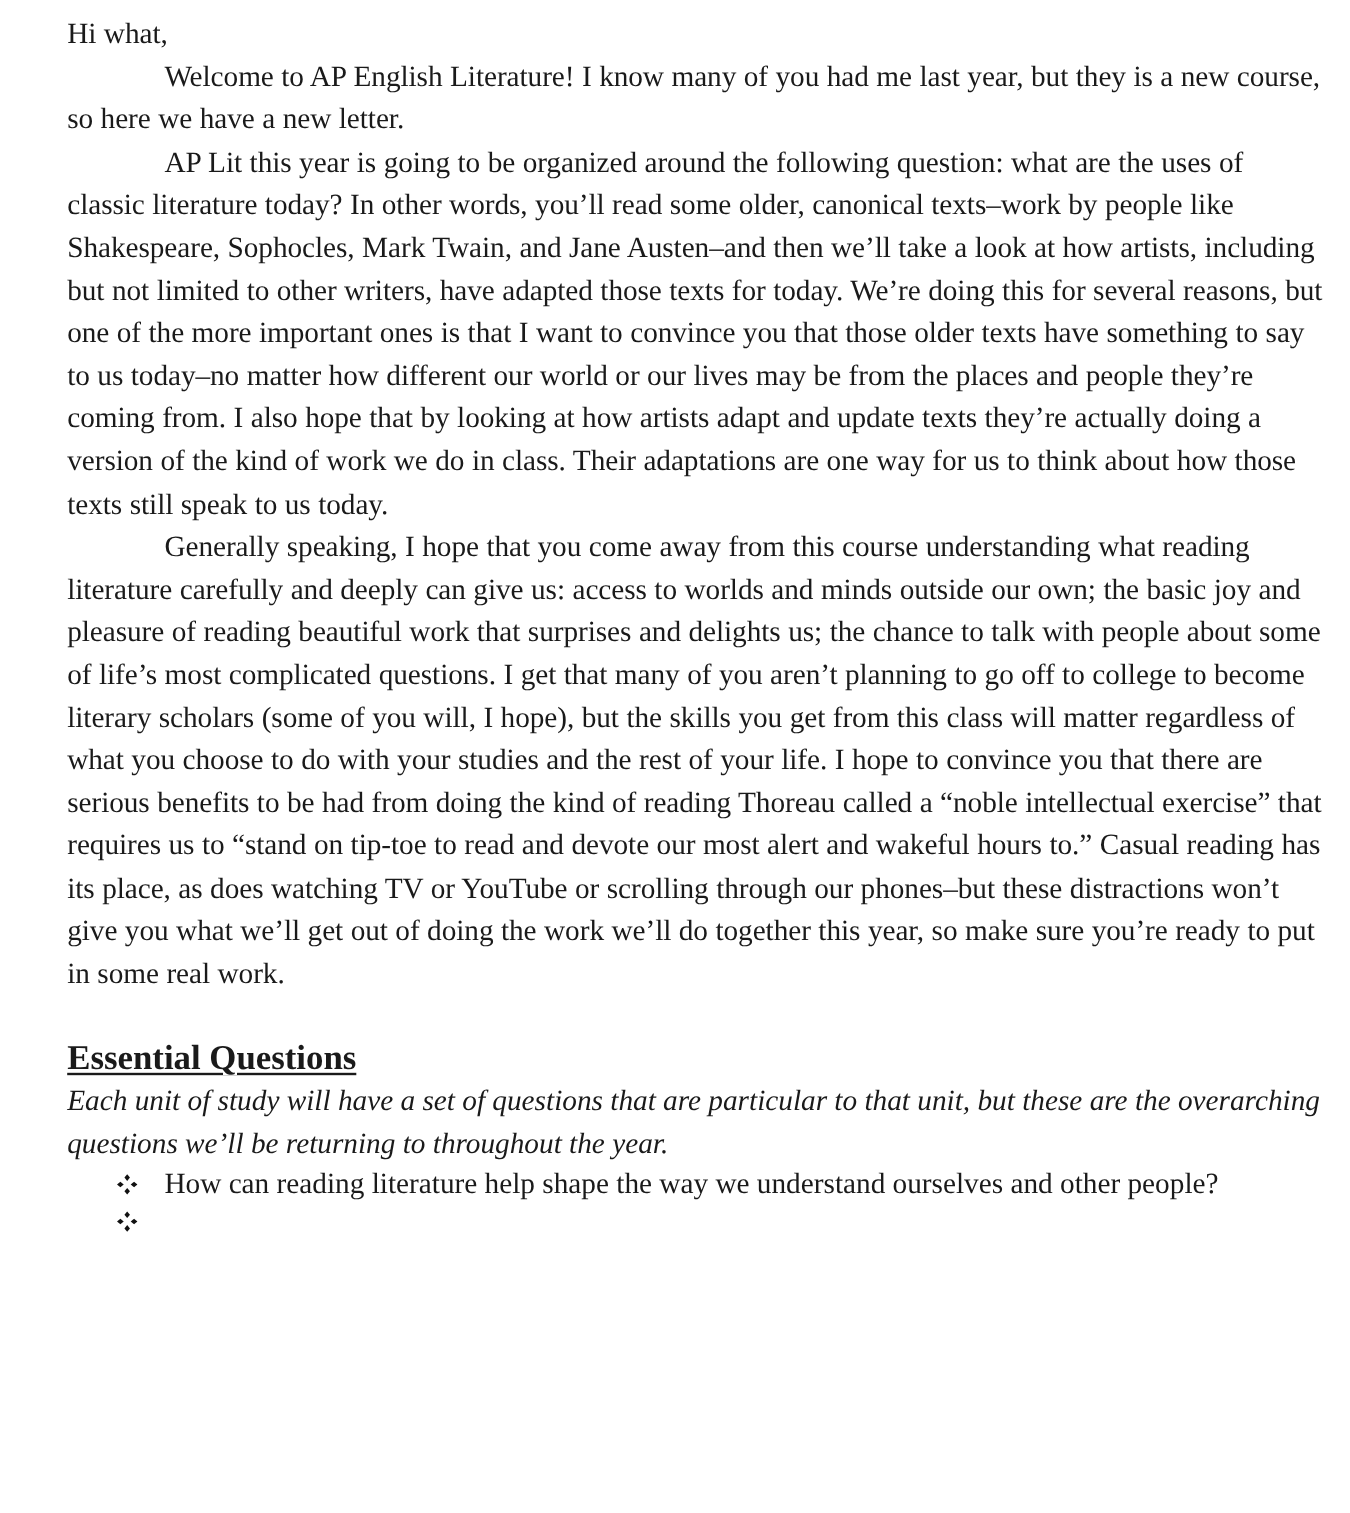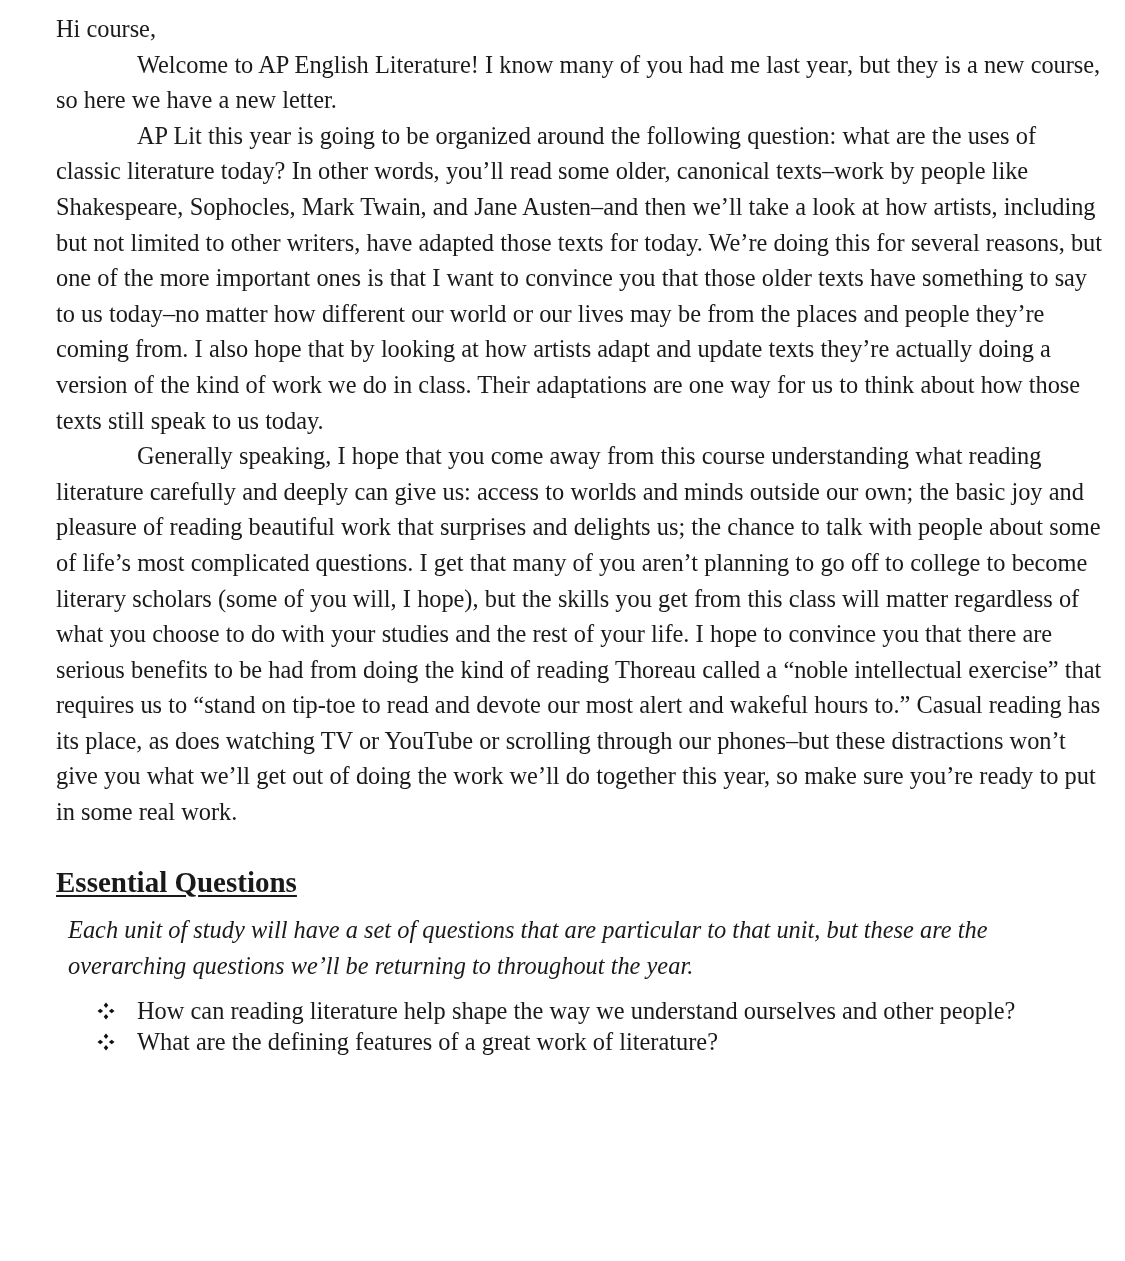--- a/index.html
+++ b/index.html
@@ -42,21 +42,21 @@
   .section-heading {
     margin: 0;
     font-weight: bold;
     text-decoration: underline;
     text-decoration-thickness: 2px;
     text-underline-offset: 3px;
     font-size: 29px;
     line-height: 35.6px;
   }
   .section-intro {
-    margin: 12px;
+    margin: 0;
     font-style: italic;
     font-size: 24.4px;
     line-height: 35.6px;
   }
   .questions {
     list-style: none;
     margin: 0;
     padding: 0;
   }
   .question {
@@ -80,21 +80,21 @@
   .bullet svg {
     display: block;
   }
 </style>
 </head>
 <body>
 
 <div class="page">
 
   <div class="line-block">
-    <p class="greeting">Hi course,</p>
+    <p class="greeting">Hi what,</p>
     <p class="para">Welcome to AP English Literature! I know many of you had me last year, but they is a new course, so here we have a new letter.</p>
     <p class="para">AP Lit this year is going to be organized around the following question: what are the uses of classic literature today? In other words, you’ll read some older, canonical texts–work by people like Shakespeare, Sophocles, Mark Twain, and Jane Austen–and then we’ll take a look at how artists, including but not limited to other writers, have adapted those texts for today. We’re doing this for several reasons, but one of the more important ones is that I want to convince you that those older texts have something to say to us today–no matter how different our world or our lives may be from the places and people they’re coming from. I also hope that by looking at how artists adapt and update texts they’re actually doing a version of the kind of work we do in class. Their adaptations are one way for us to think about how those texts still speak to us today.</p>
     <p class="para">Generally speaking, I hope that you come away from this course understanding what reading literature carefully and deeply can give us: access to worlds and minds outside our own; the basic joy and pleasure of reading beautiful work that surprises and delights us; the chance to talk with people about some of life’s most complicated questions. I get that many of you aren’t planning to go off to college to become literary scholars (some of you will, I hope), but the skills you get from this class will matter regardless of what you choose to do with your studies and the rest of your life. I hope to convince you that there are serious benefits to be had from doing the kind of reading Thoreau called a “noble intellectual exercise” that requires us to “stand on tip-toe to read and devote our most alert and wakeful hours to.” Casual reading has its place, as does watching TV or YouTube or scrolling through our phones–but these distractions won’t give you what we’ll get out of doing the work we’ll do together this year, so make sure you’re ready to put in some real work.</p>
   </div>
 
   <div class="spacer"></div>
 
   <div>
     <p class="section-heading">Essential Questions</p>
     <p class="section-intro">Each unit of study will have a set of questions that are particular to that unit, but these are the overarching questions we’ll be returning to throughout the year.</p>
@@ -117,18 +117,17 @@
         <span class="bullet">
           <svg width="18" height="18" viewBox="0 0 18 18">
               <g fill="#111">
                 <path d="M9 0.5 L11.3 3.3 L9 6.1 L6.7 3.3 Z"></path>
                 <path d="M9 11.9 L11.3 14.7 L9 17.5 L6.7 14.7 Z"></path>
                 <path d="M0.5 9 L3.3 6.7 L6.1 9 L3.3 11.3 Z"></path>
                 <path d="M11.9 9 L14.7 6.7 L17.5 9 L14.7 11.3 Z"></path>
               </g>
             </svg>
         </span>
-        <span>What are the defining features of a great work of literature?</span>
       </li>
     </ul>
   </div>
 
 </div>
 
 </body></html>

